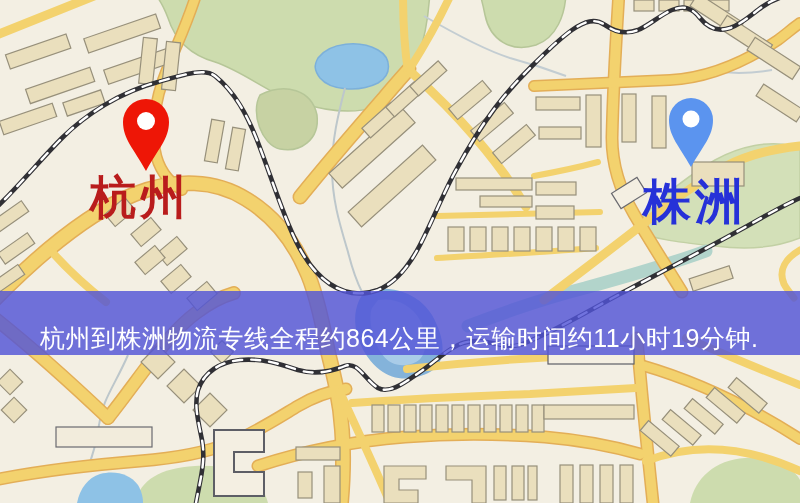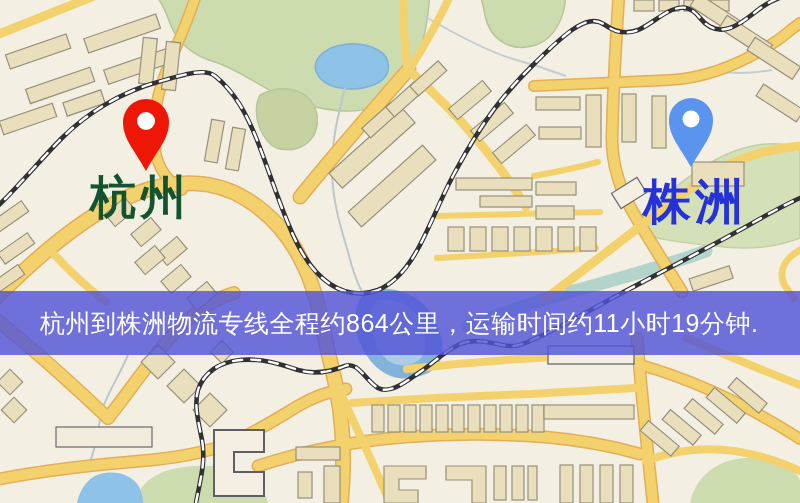--- a/index.html
+++ b/index.html
@@ -3,21 +3,21 @@
 <meta charset="utf-8">
 <style>
   html,body{margin:0;padding:0;}
   body{width:800px;height:503px;font-family:"Liberation Sans",sans-serif;}
   .viewport{position:relative;width:800px;height:503px;overflow:hidden;background:#f3efe3;}
   .map-svg{position:absolute;left:0;top:0;width:800px;height:503px;display:block;}
   .city-label{position:absolute;font-weight:700;line-height:1;letter-spacing:4px;white-space:nowrap;
     font-family:"Liberation Sans","DejaVu Sans",sans-serif;}
   .origin-label{left:90px;top:174px;font-size:46px;}
   .dest-label{left:643px;top:178px;font-size:48px;}
-  .banner{position:absolute;left:0;top:291px;width:800px;height:64px;display:flex;align-items:center;}
+  .banner{position:absolute;left:0;top:291px;width:800px;height:64px;display:flex;align-items:flex-end;}
   .banner span{display:block;padding-left:40px;font-size:25px;letter-spacing:0.5px;
     font-family:"Liberation Sans","DejaVu Sans",sans-serif;}
 </style>
 </head>
 <body>
 
 <div class="viewport">
 
 <svg class="map-svg" viewBox="0 0 800 503" xmlns="http://www.w3.org/2000/svg">
 
@@ -202,20 +202,20 @@
   <g>
     <path fill="#ee1606" d="M146,171 C134,149 123,139 123,122 A23,23 0 1 1 169,122 C169,139 158,149 146,171 Z"></path>
     <circle cx="146" cy="121" r="9" fill="#ffffff"></circle>
   </g>
   <g>
     <path fill="#5b94ef" d="M691,167 C679,146 669,136 669,120 A22,22 0 1 1 713,120 C713,136 703,146 691,167 Z"></path>
     <circle cx="691" cy="119" r="8.5" fill="#ffffff"></circle>
   </g>
 </svg>
 
-  <div class="city-label origin-label" style="color: #14532d;">杭州</div>
+  <div class="city-label origin-label" style="color: #b91c1c;">杭州</div>
   <div class="city-label dest-label" style="color: rgb(38, 49, 216);">株洲</div>
 
   <div class="banner" style="background-color: rgba(82, 84, 215, 0.82);">
     <span style="color: rgb(255, 255, 255);">杭州到株洲物流专线全程约864公里，运输时间约11小时19分钟.</span>
   </div>
 
 </div>
 
 </body></html>

